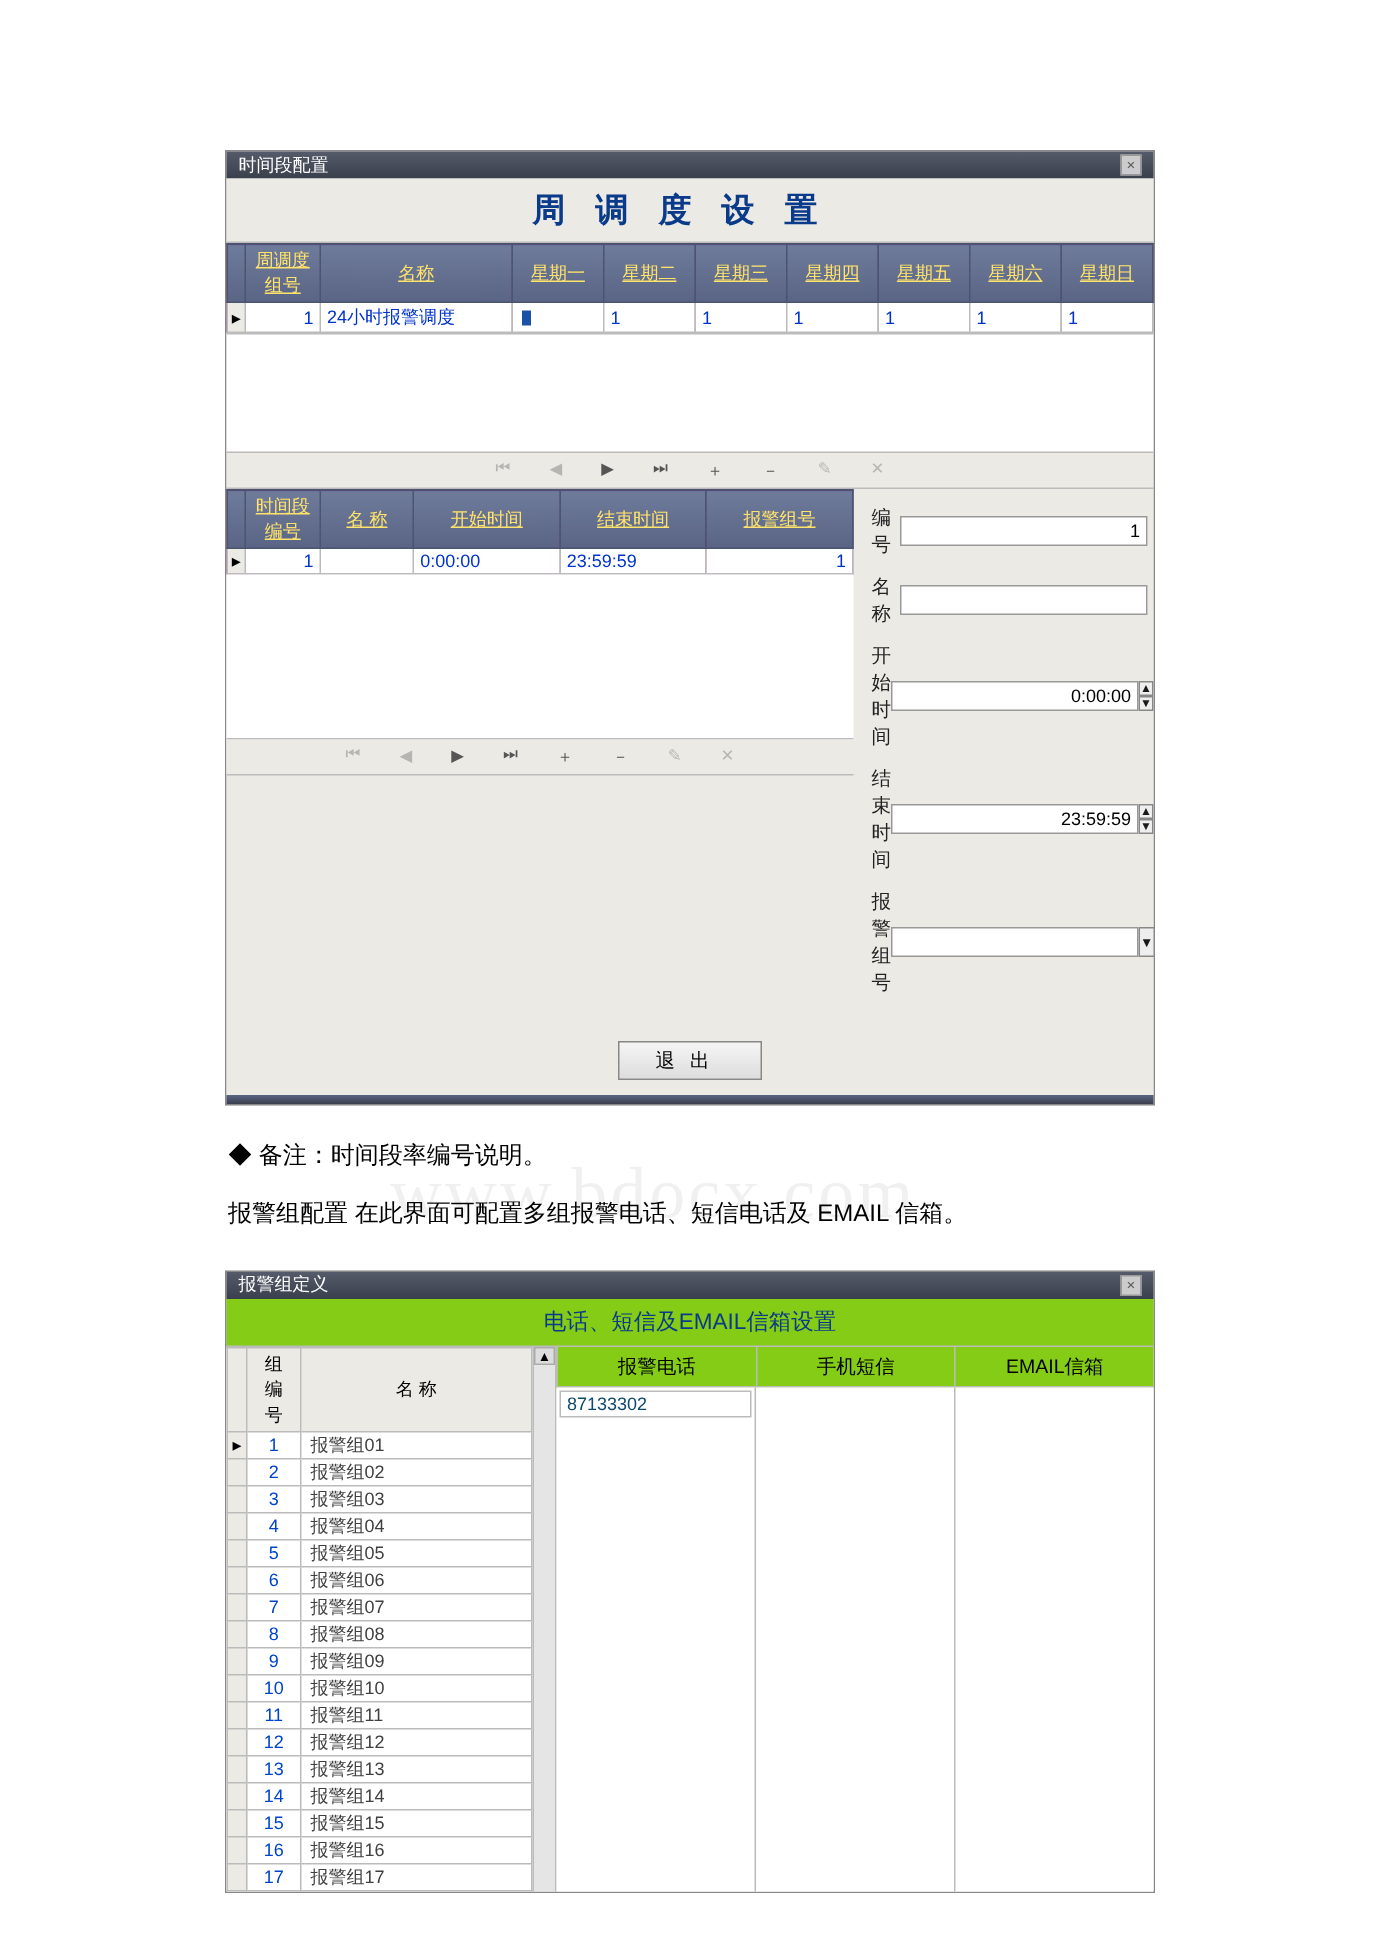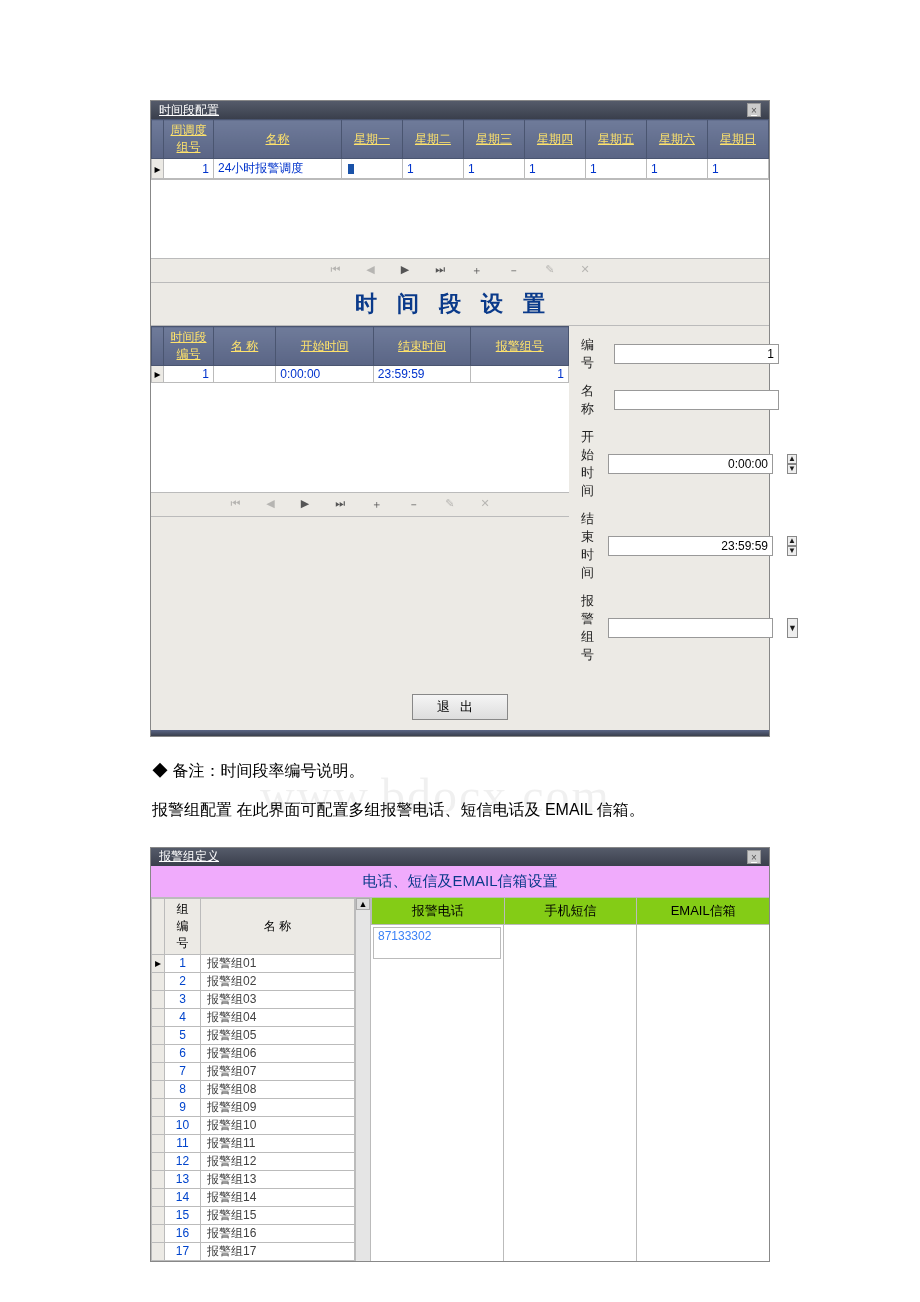--- a/index.html
+++ b/index.html
@@ -18,21 +18,20 @@
 }
 .titlebar {
   background: linear-gradient(#555b6a, #3a3f4c);
   color: #fff;
   font-size: 12px;
   padding: 2px 8px;
   display: flex;
   justify-content: space-between;
   align-items: center;
   height: 18px;
-  text-decoration: underline;
 }
 .titlebar .close-box {
   width: 14px; height: 14px;
   background: #ccc;
   color: #555;
   font-size: 10px;
   line-height: 14px;
   text-align: center;
   border: 1px solid #999;
 }
@@ -105,21 +104,21 @@
   cursor: pointer;
 }
 .ts-wrap { display: flex; background:#eceae5; }
 .ts-left { flex: 1; }
 .ts-right {
   width: 200px;
   padding: 10px 12px;
   font-size: 13px;
   color: #1a1a1a;
 }
-.form-row { display:flex; align-items:center; margin-bottom:10px; gap:14px;}
+.form-row { display:flex; align-items:center; margin-bottom:10px; gap:0;}
 .form-row label { width: 62px; letter-spacing: 6px; color:#222;}
 .form-row .inp {
   flex:1; height:20px; border:1px solid #999; background:#fff;
   font-size:12px; padding:1px 4px; text-align:right;
 }
 .form-row .inp.left { text-align:left;}
 .spinner { width:14px; display:flex; flex-direction:column;}
 .spinner span{height:10px;line-height:8px;font-size:8px;border:1px solid #888;background:#eee;text-align:center;cursor:pointer;}
 .dropdown-arrow{width:16px;height:20px;border:1px solid #888;background:#eee;font-size:9px;line-height:18px;text-align:center;cursor:pointer;}
 .footer-strip{height:6px;background:linear-gradient(#5a6585,#3a3f4c);}
@@ -151,39 +150,40 @@
 }
 .d2-left-grid td { border:1px solid #bbb; padding:0px 6px; height:17px;}
 .d2-left-grid td.rh { width:12px; background:#eceae5; text-align:center; padding:0;}
 .d2-left-grid td.id { width:36px; text-align:center; color:#0044cc;}
 .d2-left-grid td.nm { color:#404040;}
 .d2-scroll { width:16px; background:#e5e5e5; display:flex; flex-direction:column; justify-content:space-between; border-left:1px solid #bbb;}
 .d2-scroll span{font-size:9px;text-align:center;background:#ddd;border:1px solid #aaa;cursor:pointer;}
 .d2-right { flex:1; display:flex; flex-direction:column;}
 .d2-sub-title{
   text-align:center; color:#0a3a8a; font-size:15px; padding:6px 0;
-  background:#f0abfc; border-bottom:1px solid #bbb;
+  background:#84cc16; border-bottom:1px solid #bbb;
 }
 .d2-cols-head{display:flex; background:#84cc16; border-bottom:1px solid #bbb;}
 .d2-cols-head div{flex:1; text-align:center; font-size:13px; padding:4px 0; border-left:1px solid #bbb;}
 .d2-cols-body{display:flex; flex:1; background:#fff; min-height:300px;}
 .d2-cols-body .col{flex:1; border-left:1px solid #bbb; position:relative;}
 .d2-cols-body .col:first-child{border-left:none;}
-.d2-cell-val{border:1px solid #bbb; margin:2px; padding:1px 4px; font-size:12px; color:#3b82f6; height:32px;}
+.d2-cell-val{border:1px solid #bbb; margin:2px; padding:1px 4px; font-size:12px; color:#0c4a6e; height:18px;}
 .small-indicator{display:inline-block;width:6px;height:10px;background:#1a52a8;margin-left:2px;vertical-align:middle;}
 </style>
 </head>
 <body>
 
 <div class="dialog">
   <div class="titlebar">
     <span>时间段配置</span>
     <span class="close-box">×</span>
   </div>
 
+  <div class="section-title">周调度设置</div>
 
   <table class="grid">
     <thead>
         <tr id="wg-head">
           <th style="width:12px"></th>
           <th>周调度组号</th>
           <th>名称</th>
           <th>星期一</th>
           <th>星期二</th>
           <th>星期三</th>
@@ -214,21 +214,20 @@
     <span class="nav-btn disabled">⏮</span>
     <span class="nav-btn disabled">◀</span>
     <span class="nav-btn">▶</span>
     <span class="nav-btn">⏭</span>
     <span class="nav-btn">＋</span>
     <span class="nav-btn">－</span>
     <span class="nav-btn disabled">✎</span>
     <span class="nav-btn disabled">✕</span>
   </div>
 
-  <div class="section-title">时间段设置</div>
 
   <div class="ts-wrap">
     <div class="ts-left">
       <table class="grid">
         <thead>
             <tr id="ts-head">
               <th style="width:12px"></th>
               <th>时间段编号</th>
               <th>名 称</th>
               <th>开始时间</th>

